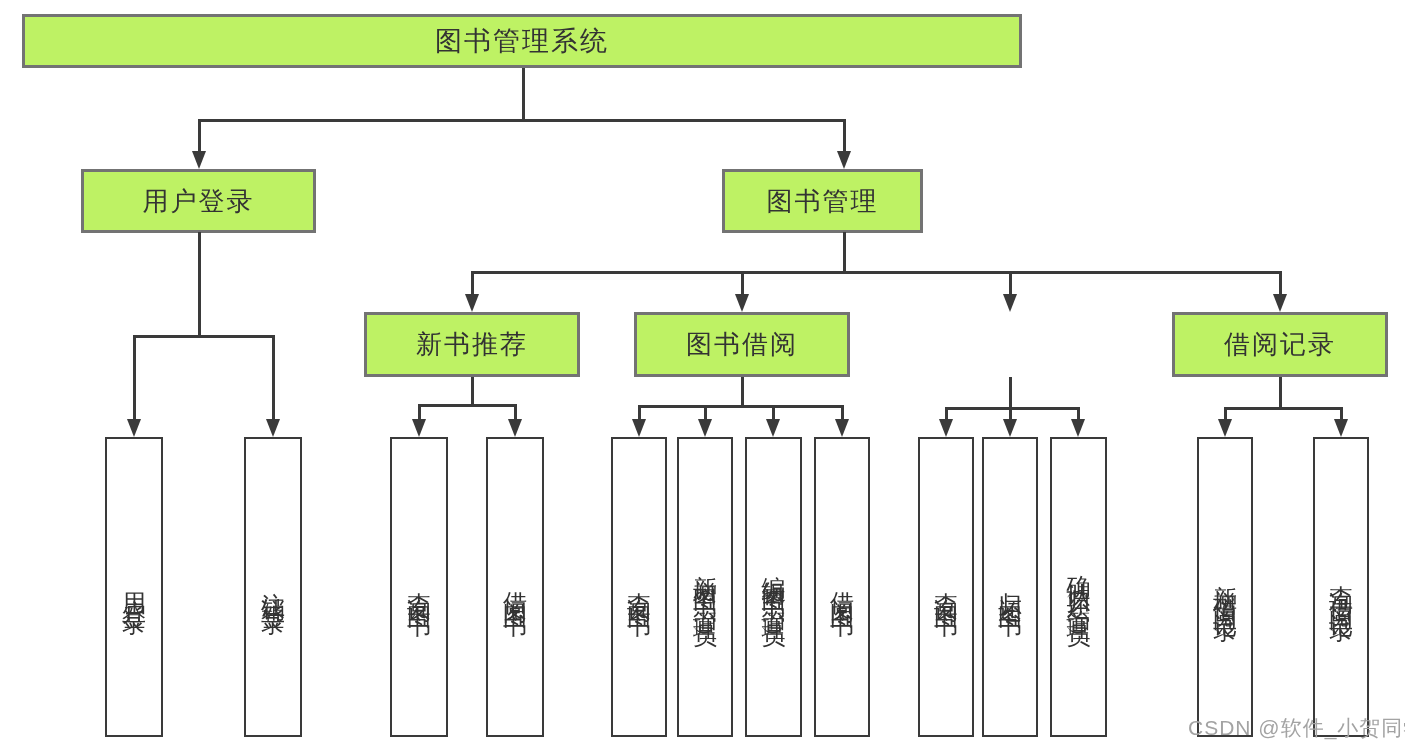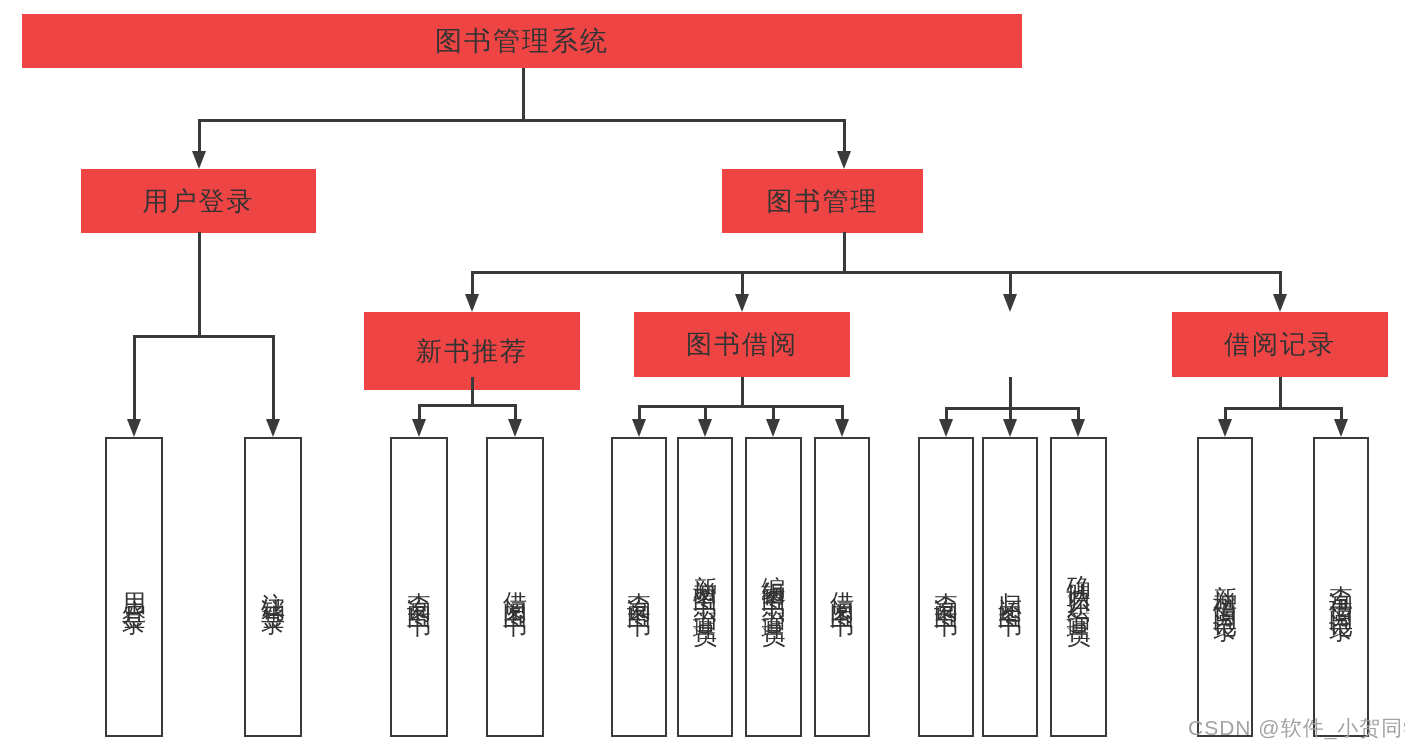--- a/index.html
+++ b/index.html
@@ -8,22 +8,22 @@
     width: 1405px;
     height: 747px;
     background: #ffffff;
     font-family: "Liberation Sans", sans-serif;
     color: #333333;
     overflow: hidden;
   }
   .node {
     position: absolute;
     box-sizing: border-box;
-    border: 3px solid #ef4444;
-    background: #ef4444;
+    border: 3px solid #737373;
+    background: #bef264;
     display: flex;
     align-items: center;
     justify-content: center;
     font-size: 26px;
     letter-spacing: 2px;
     color: #333333;
     white-space: nowrap;
   }
   .node.root-box { font-size: 27px; }
   .leaf {
@@ -94,21 +94,21 @@
   <div class="hline" style="left:471px; top:271px; width:811px;"></div>
   <div class="vline" style="left:471px;  top:272px; height:22px;"></div>
   <div class="tri" style="left:465px;  top:294px;"></div>
   <div class="vline" style="left:741px;  top:272px; height:22px;"></div>
   <div class="tri" style="left:735px;  top:294px;"></div>
   <div class="vline" style="left:1009px; top:272px; height:22px;"></div>
   <div class="tri" style="left:1003px; top:294px;"></div>
   <div class="vline" style="left:1279px; top:272px; height:22px;"></div>
   <div class="tri" style="left:1273px; top:294px;"></div>
 
-  <div class="node" style="left:364px;  top:312px; width:216px; height:78px;">新书推荐</div>
+  <div class="node" style="left:364px;  top:312px; width:216px; height:65px;">新书推荐</div>
   <div class="node" style="left:634px;  top:312px; width:216px; height:65px;">图书借阅</div>
   <div class="node" style="left:1172px; top:312px; width:216px; height:65px;">借阅记录</div>
 
   <div class="vline" style="left:471px; top:377px; height:28px;"></div>
   <div class="hline" style="left:418px; top:404px; width:99px;"></div>
   <div class="vline" style="left:418px; top:405px; height:14px;"></div>
   <div class="tri" style="left:412px; top:419px;"></div>
   <div class="vline" style="left:514px; top:405px; height:14px;"></div>
   <div class="tri" style="left:508px; top:419px;"></div>
 

